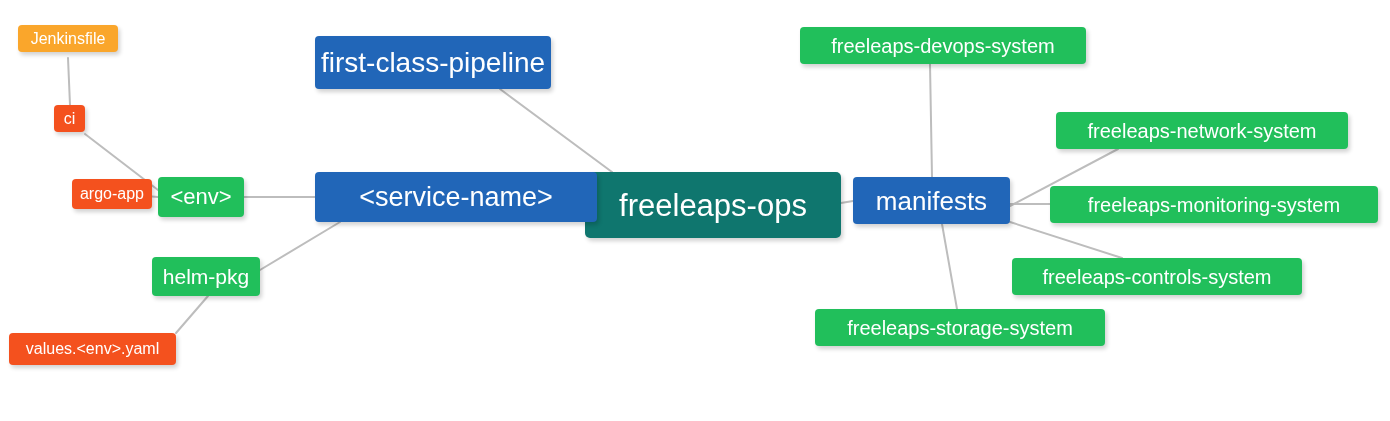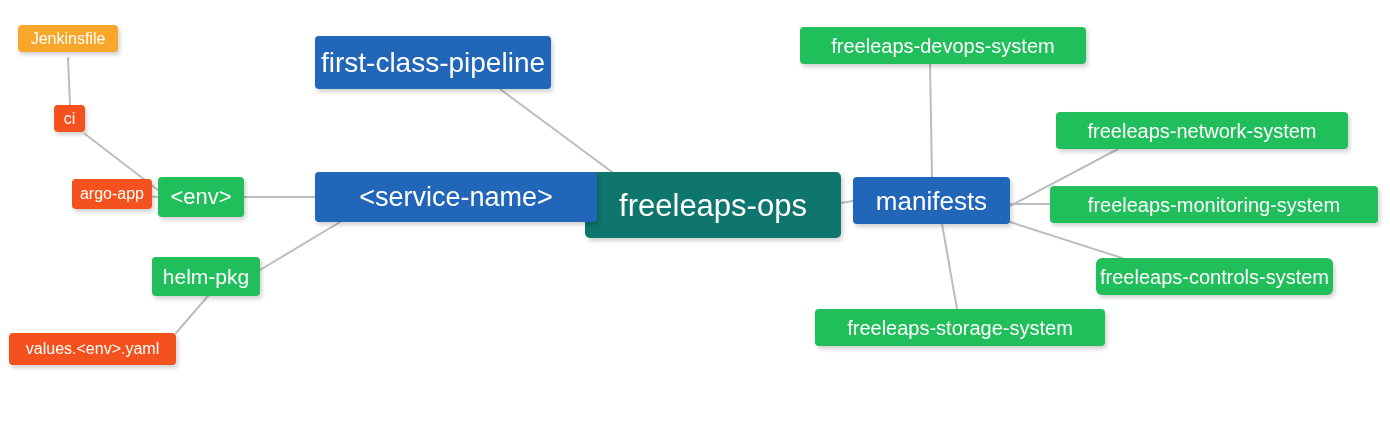--- a/index.html
+++ b/index.html
@@ -83,21 +83,21 @@
     </div>
     <div class="node node-green" style="left: 800px; top: 27px; width: 286px; height: 37px; font-size: 20px;">
       <span>freeleaps-devops-system</span>
     </div>
     <div class="node node-green" style="left: 1056px; top: 112px; width: 292px; height: 37px; font-size: 20px;">
       <span>freeleaps-network-system</span>
     </div>
     <div class="node node-green" style="left: 1050px; top: 186px; width: 328px; height: 37px; font-size: 20px;">
       <span>freeleaps-monitoring-system</span>
     </div>
-    <div class="node node-green" style="left: 1096px; top: 258px; width: 237px; height: 37px; font-size: 20px; border-radius: 6px;">
+    <div class="node node-green" style="left: 1012px; top: 258px; width: 290px; height: 37px; font-size: 20px;">
       <span>freeleaps-controls-system</span>
     </div>
     <div class="node node-green" style="left: 815px; top: 309px; width: 290px; height: 37px; font-size: 20px;">
       <span>freeleaps-storage-system</span>
     </div>
     <div class="node node-orange" style="left: 18px; top: 25px; width: 100px; height: 27px; font-size: 16px;">
       <span>Jenkinsfile</span>
     </div>
     <div class="node node-red" style="left: 54px; top: 105px; width: 31px; height: 27px; font-size: 16px;">
       <span>ci</span>

